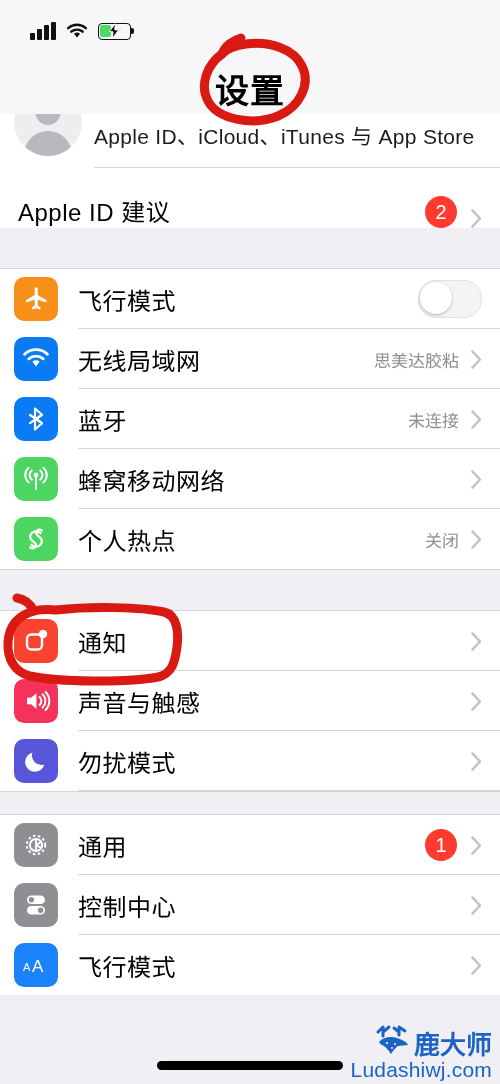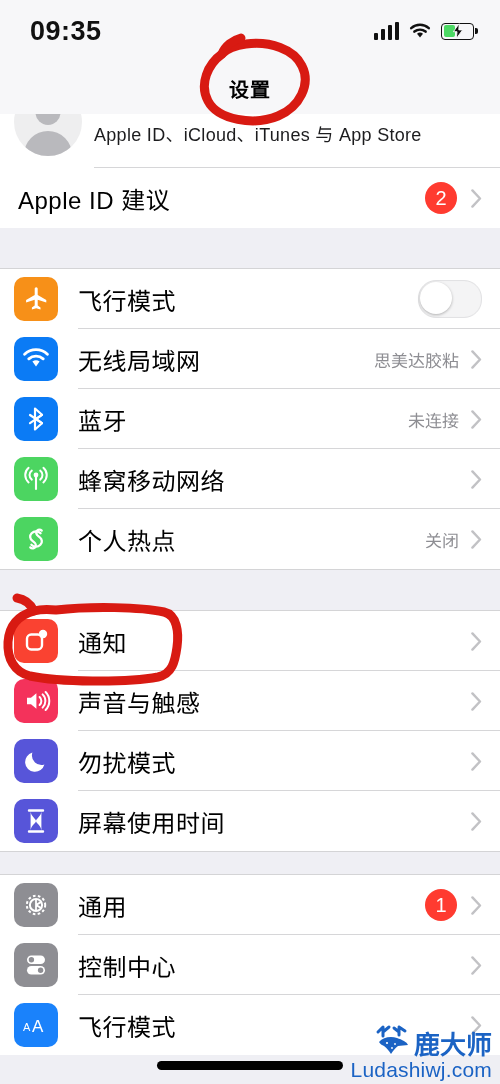--- a/index.html
+++ b/index.html
@@ -99,21 +99,21 @@
   
   .navbar {
     position: relative;
     height: 52px;
     background: #f7f7f9;
     display: flex;
     align-items: center;
     justify-content: center;
   }
   .nav-title {
-    font-size: 20px;
+    font-size: 34px;
     font-weight: 700;
     color: #000;
     letter-spacing: 1px;
   }
 
   
   .content {
     position: relative;
     background: #efeff4;
   }
@@ -258,21 +258,21 @@
     position: absolute;
     left: 50%;
     bottom: -13px;
     transform: translateX(-50%);
     width: 48px;
     height: 38px;
     border-radius: 24px 24px 0 0;
     background: #b9b9bd;
   }
   .appleid-sub {
-    font-size: 18px;
+    font-size: 21px;
     color: #1c1c1e;
     margin-top: 6px;
     letter-spacing: 0.3px;
     white-space: nowrap;
   }
   .appleid-row .sep {
     position: absolute;
     left: 94px;
     right: 0;
     bottom: 0;
@@ -330,21 +330,20 @@
     margin-top: 1px;
     letter-spacing: 0.2px;
   }
 </style>
 </head>
 <body>
 
 <div id="phone">
 
   <div class="statusbar">
-    <div class="status-time">09:35</div>
     <div class="status-right">
       <div class="signal">
         <i></i>
           <i></i>
           <i></i>
           <i></i>
       </div>
       <svg class="wifi-ico" viewBox="0 0 24 18">
         <path d="M12 15.6 L15 11.8 A4.8 4.8 0 0 0 9 11.8 Z" fill="#111"></path>
         <path d="M3.2 6.1 A13.6 13.6 0 0 1 20.8 6.1" stroke="#111" stroke-width="2.5" fill="none" stroke-linecap="round"></path>
@@ -368,21 +367,21 @@
     <div class="appleid-row">
       <div class="avatar">
         <div class="head"></div>
         <div class="body"></div>
       </div>
       <div class="appleid-sub">Apple ID、iCloud、iTunes 与 App Store</div>
       <div class="sep"></div>
     </div>
 
     <div class="group">
-      <div class="row last" style="padding-left:18px;">
+      <div class="row last" style="padding-left:18px;align-items:flex-end;">
         <div class="row-label">Apple ID 建议</div>
         <div class="badge">2</div>
         <div class="chevron">
           <svg viewBox="0 0 11 19">
               <path d="M1.4 1.4 L9 9.5 L1.4 17.6" stroke="#c2c2c5" stroke-width="2.4" fill="none" stroke-linecap="round" stroke-linejoin="round"></path>
             </svg>
         </div>
       </div>
     </div>
 
@@ -526,36 +525,20 @@
         <div class="row-label">勿扰模式</div>
         <div class="row-value"></div>
         <div class="chevron">
           <svg viewBox="0 0 11 19">
               <path d="M1.4 1.4 L9 9.5 L1.4 17.6" stroke="#c2c2c5" stroke-width="2.4" fill="none" stroke-linecap="round" stroke-linejoin="round"></path>
             </svg>
         </div>
         <div class="sep"></div>
       </div>
 
-      <div class="row last">
-        <div class="app-icon" style="background:#5755d9;">
-          <svg width="26" height="28" viewBox="0 0 26 28">
-            <path d="M6 3.5 H20 M6 24.5 H20" stroke="#fff" stroke-width="2.4" stroke-linecap="round"></path>
-            <path d="M7.6 3.8 C7.6 9.5 13 11.6 13 14 C13 16.4 7.6 18.5 7.6 24.2 M18.4 3.8 C18.4 9.5 13 11.6 13 14 C13 16.4 18.4 18.5 18.4 24.2" fill="#fff"></path>
-          </svg>
-        </div>
-        <div class="row-label">屏幕使用时间</div>
-        <div class="row-value"></div>
-        <div class="chevron">
-          <svg viewBox="0 0 11 19">
-              <path d="M1.4 1.4 L9 9.5 L1.4 17.6" stroke="#c2c2c5" stroke-width="2.4" fill="none" stroke-linecap="round" stroke-linejoin="round"></path>
-            </svg>
-        </div>
-
-      </div>
     </div>
 
     <div class="gap small"></div>
 
     <div class="group hairline-top">
 
       <div class="row">
         <div class="app-icon" style="background:#8e8e93;">
           <svg width="30" height="30" viewBox="0 0 30 30">
             <g fill="none" stroke="#fff" stroke-width="2">

